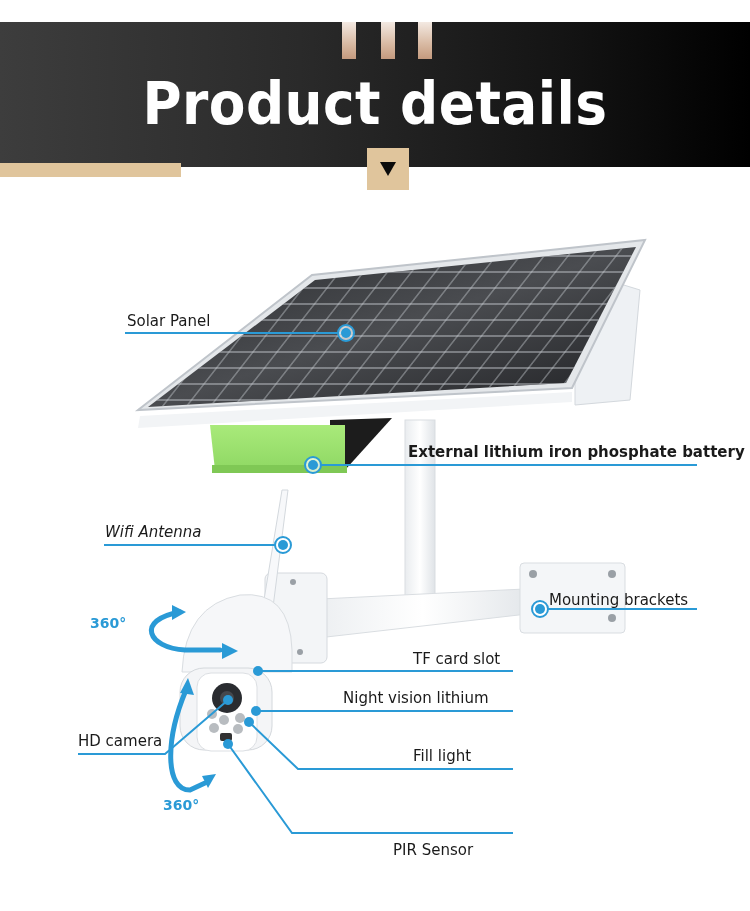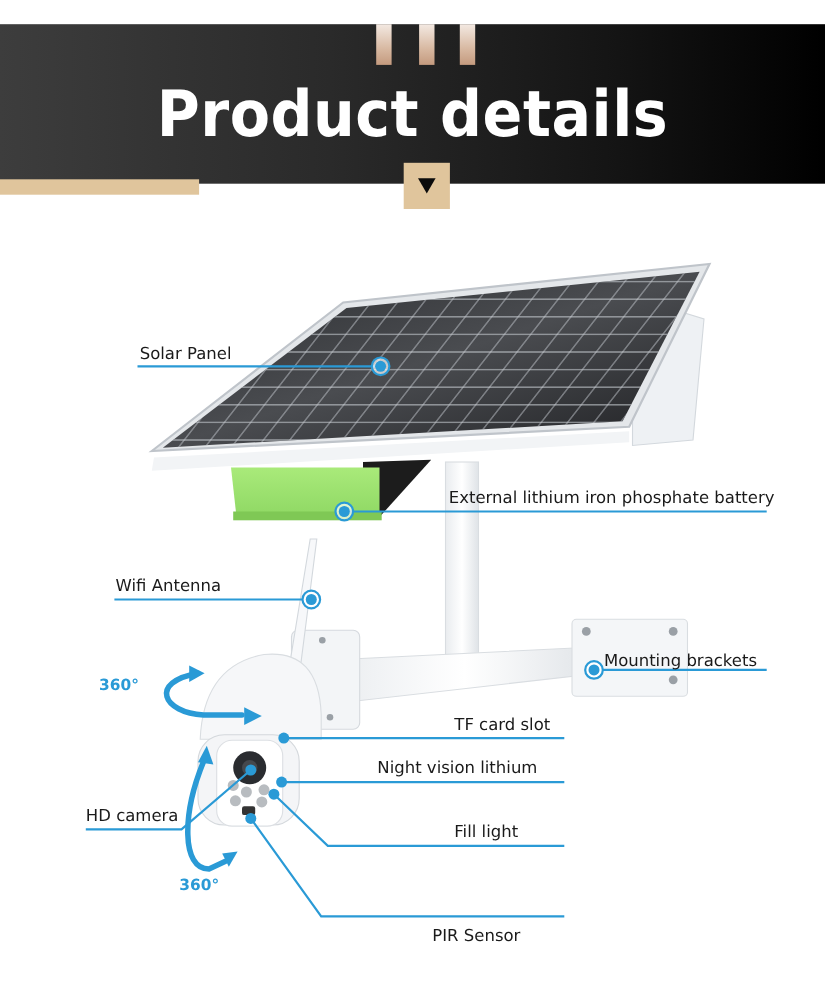--- a/index.html
+++ b/index.html
@@ -157,22 +157,22 @@
     <circle cx="540" cy="609" r="5" fill="#2a9ad6"></circle>
     <circle cx="258" cy="671" r="5" fill="#2a9ad6"></circle>
     <circle cx="228" cy="700" r="5" fill="#2a9ad6"></circle>
     <circle cx="256" cy="711" r="5" fill="#2a9ad6"></circle>
     <circle cx="249" cy="722" r="5" fill="#2a9ad6"></circle>
     <circle cx="228" cy="744" r="5" fill="#2a9ad6"></circle>
   </g>
 </svg>
 
 <div class="label" style="left:127px; top:312px;">Solar Panel</div>
-<div class="label" style="left:408px; top:443px;">External lithium iron phosphate battery</div>
-<div class="label" style="left:105px; top:523px;">Wifi Antenna</div>
+<div class="label" style="left:408px; top:443px;font-weight:bold;">External lithium iron phosphate battery</div>
+<div class="label" style="left:105px; top:523px;font-style:italic;">Wifi Antenna</div>
 <div class="label" style="left:549px; top:591px;">Mounting brackets</div>
 <div class="label right" style="left:413px; top:650px; width:100px;">TF card slot</div>
 <div class="label right" style="left:343px; top:689px; width:170px;">Night vision lithium</div>
 <div class="label" style="left:78px; top:732px;">HD camera</div>
 <div class="label right" style="left:413px; top:747px; width:100px;">Fill light</div>
 <div class="label right" style="left:393px; top:813px; width:120px;margin-top:28px;">PIR Sensor</div>
 
 <div class="deg" style="left:90px; top:615px;">360°</div>
 <div class="deg" style="left:163px; top:797px;">360°</div>
 

